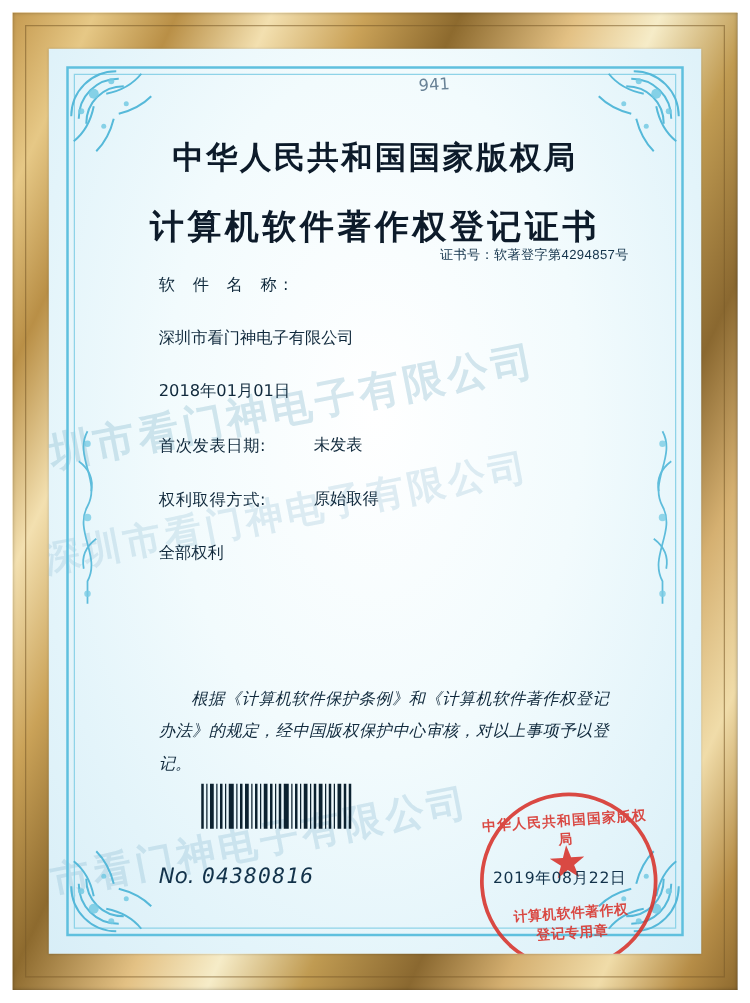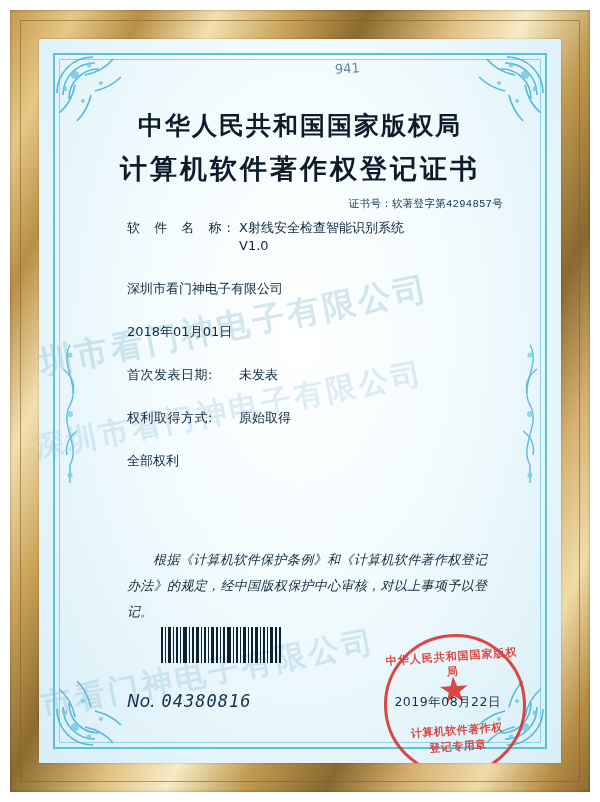--- a/index.html
+++ b/index.html
@@ -159,52 +159,53 @@
     width: 100%;
     text-align: center;
     font-family: "DejaVu Sans", sans-serif;
     font-weight: bold;
     font-size: 25px;
     letter-spacing: 2px;
     color: #0d1b2a;
   }
   .title-2 {
     position: absolute;
-    top: 112px;
+    top: 124px;
     width: 100%;
     text-align: center;
     font-family: "DejaVu Sans", sans-serif;
     font-weight: bold;
     font-size: 27px;
     letter-spacing: 3px;
     color: #0d1b2a;
   }
   .cert-no {
     position: absolute;
     right: 58px;
     top: 158px;
     font-size: 10.5px;
     color: #12324a;
-    font-family: Liberation Mono, monospace;
+    font-family: Liberation Sans, sans-serif;
     letter-spacing: 0.3px;
   }
 
   
   .fields {
     position: absolute;
     left: 0;
     top: 180px;
     width: 100%;
   }
   .row {
     display: flex;
     align-items: flex-start;
     padding: 0 0 0 88px;
     margin-bottom: 15px;
     font-family: "DejaVu Sans", sans-serif;
+    gap: 12px;
   }
   .row .lbl {
     width: 112px;
     flex: 0 0 112px;
     font-size: 13px;
     color: #10293c;
     letter-spacing: 0.5px;
   }
   .row .lbl.sp {
     letter-spacing: 5px;
@@ -440,24 +441,20 @@
     <div class="title-2">计算机软件著作权登记证书</div>
 
     <div class="cert-no">
       <span>证书号：</span><span>软著登字第4294857号</span>
     </div>
 
     <div class="fields">
 
       <div class="row big">
         <div class="lbl sp">软 件 名 称:</div>
-        <div>
-          <div class="val">X射线安全检查智能识别系统</div>
-          <div class="val">V1.0</div>
-        </div>
       </div>
 
       <div class="row big">
         <div class="val">深圳市看门神电子有限公司</div>
       </div>
 
       <div class="row big">
         <div class="val">2018年01月01日</div>
       </div>
 

